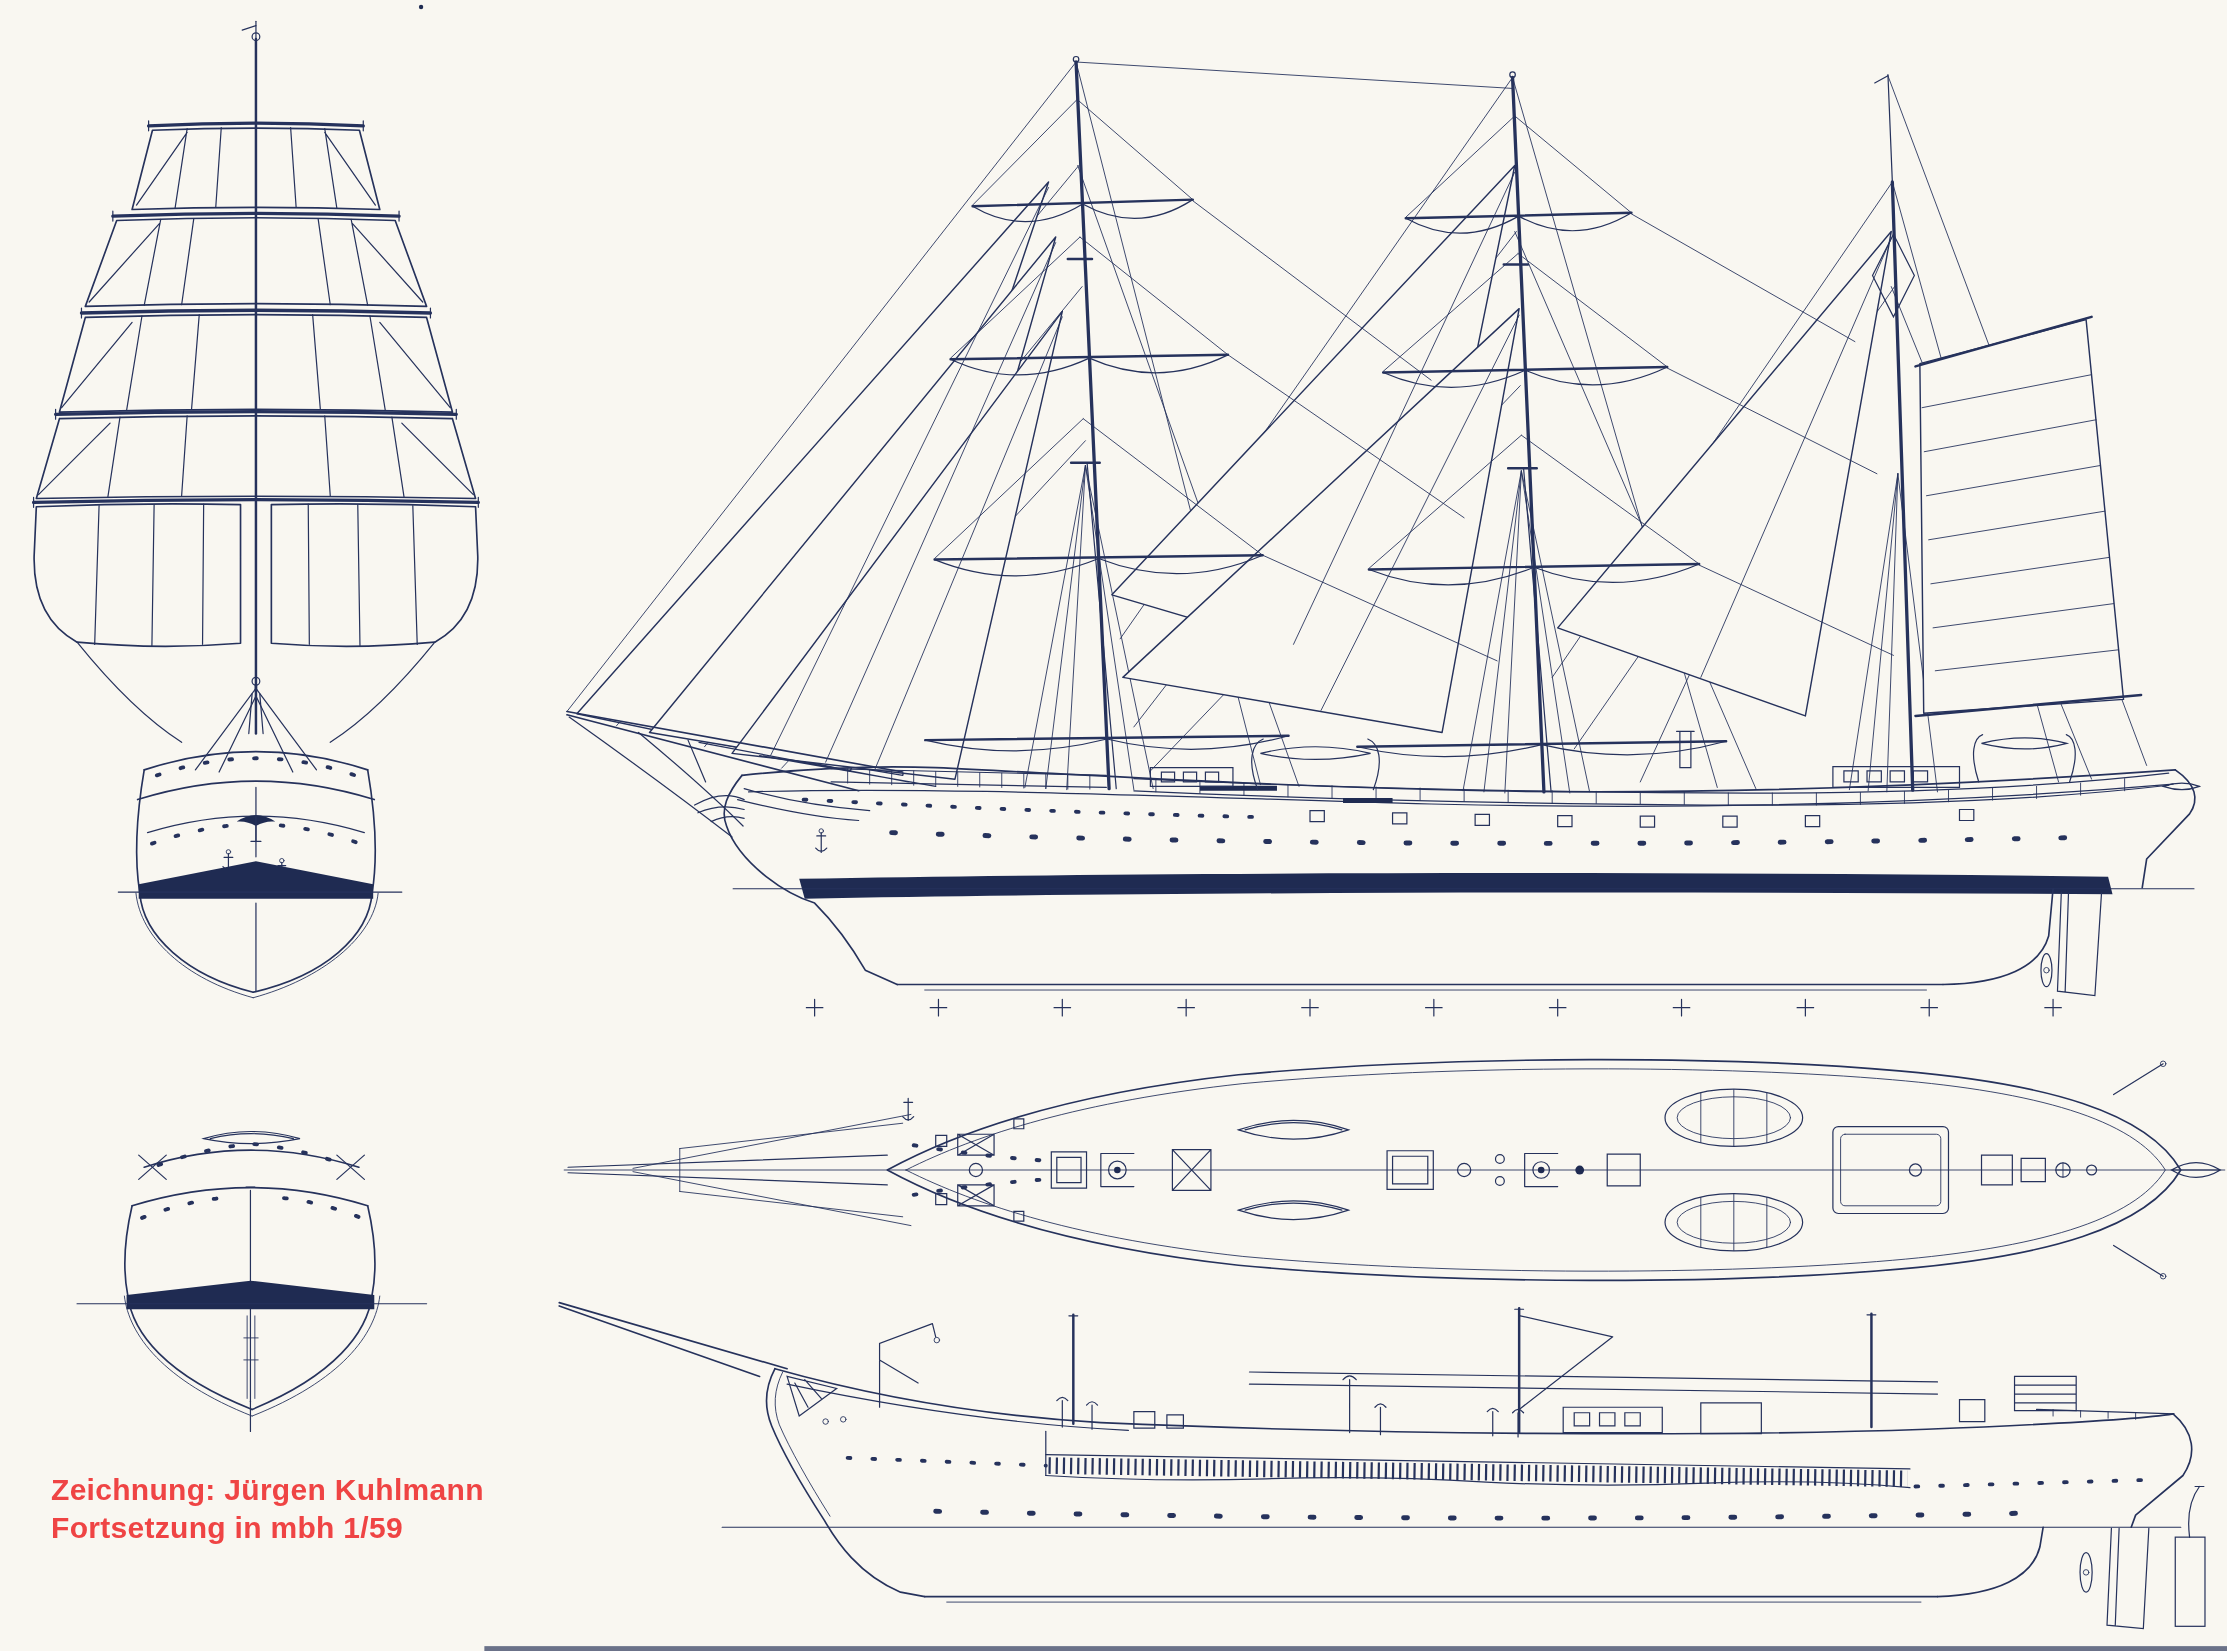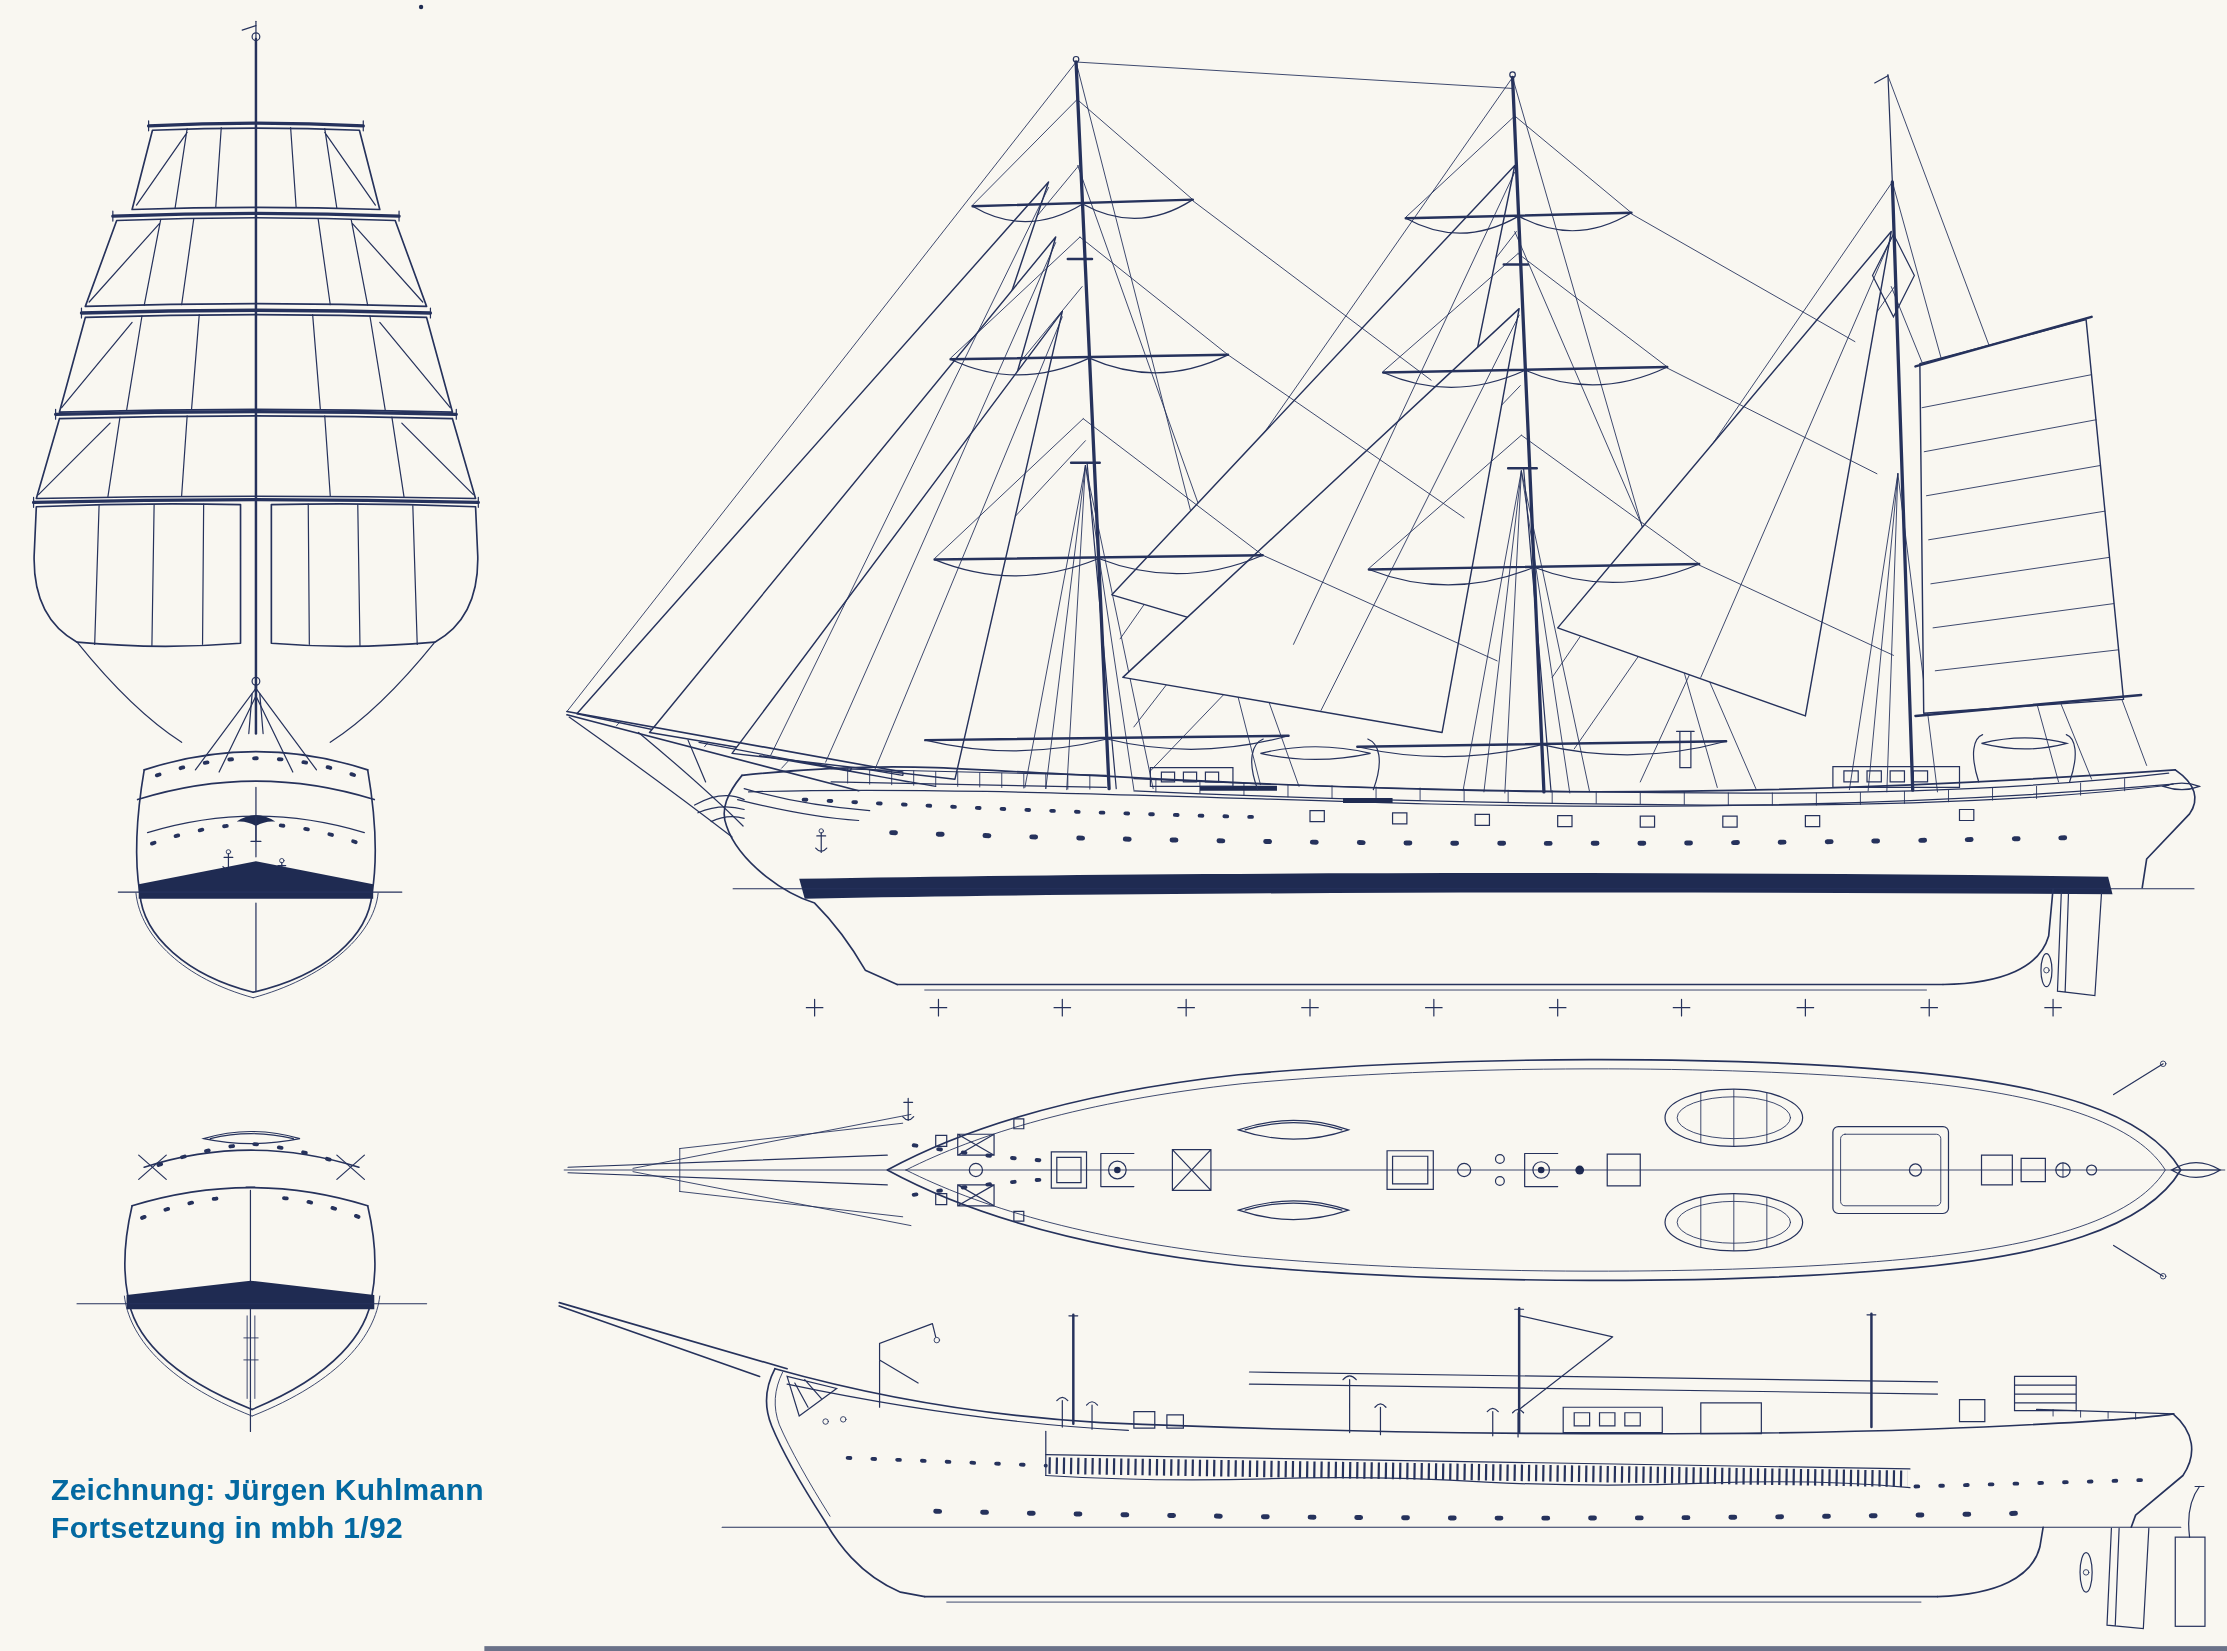--- a/index.html
+++ b/index.html
@@ -10,21 +10,21 @@
   .s  {stroke:#26325c;fill:none;stroke-width:3;stroke-linecap:round;stroke-linejoin:round}
   .s1 {stroke:#26325c;fill:none;stroke-width:1.6;stroke-linecap:round}
   .s2 {stroke:#26325c;fill:none;stroke-width:2.2;stroke-linecap:round}
   .s4 {stroke:#26325c;fill:none;stroke-width:4.5;stroke-linecap:round}
   .s6 {stroke:#26325c;fill:none;stroke-width:6;stroke-linecap:round}
   .f  {fill:#1f2b52;stroke:none}
   .sail{fill:#f9f7f1;stroke:#26325c;stroke-width:2.6;stroke-linejoin:round}
   .dots{stroke:#26325c;fill:none;stroke-width:9;stroke-linecap:round;stroke-dasharray:7 78}
   .dots2{stroke:#26325c;fill:none;stroke-width:7;stroke-linecap:round;stroke-dasharray:5 40}
   .hatch{stroke:#26325c;fill:none;stroke-width:30;stroke-dasharray:4 9}
-  .caption{position:absolute;left:51px;top:1471px;color:#0369a1;font-weight:bold;
+  .caption{position:absolute;left:51px;top:1471px;color:#ef4444;font-weight:bold;
            font-size:30px;line-height:1.28;letter-spacing:0.3px;white-space:nowrap}
 </style>
 </head>
 <body>
 
 <div class="page">
 <svg width="2227" height="1652" viewBox="0 0 4046 3000">
 
   <g>
     <g>
@@ -339,16 +339,16 @@
       <path class="s2" d="M3978,2792 C3972,2744 3984,2716 3996,2700 M3988,2700 h16"></path>
     </g>
   </g>
 
   <rect x="880" y="2990" width="3166" height="10" fill="#1f2b52" opacity="0.65"></rect>
   <circle cx="765" cy="12" r="4" class="f"></circle>
 </svg>
 
   <div class="caption">
     <div>Zeichnung: Jürgen Kuhlmann</div>
-    <div>Fortsetzung in mbh 1/92</div>
+    <div>Fortsetzung in mbh 1/59</div>
   </div>
 </div>
 
 
 </body></html>

